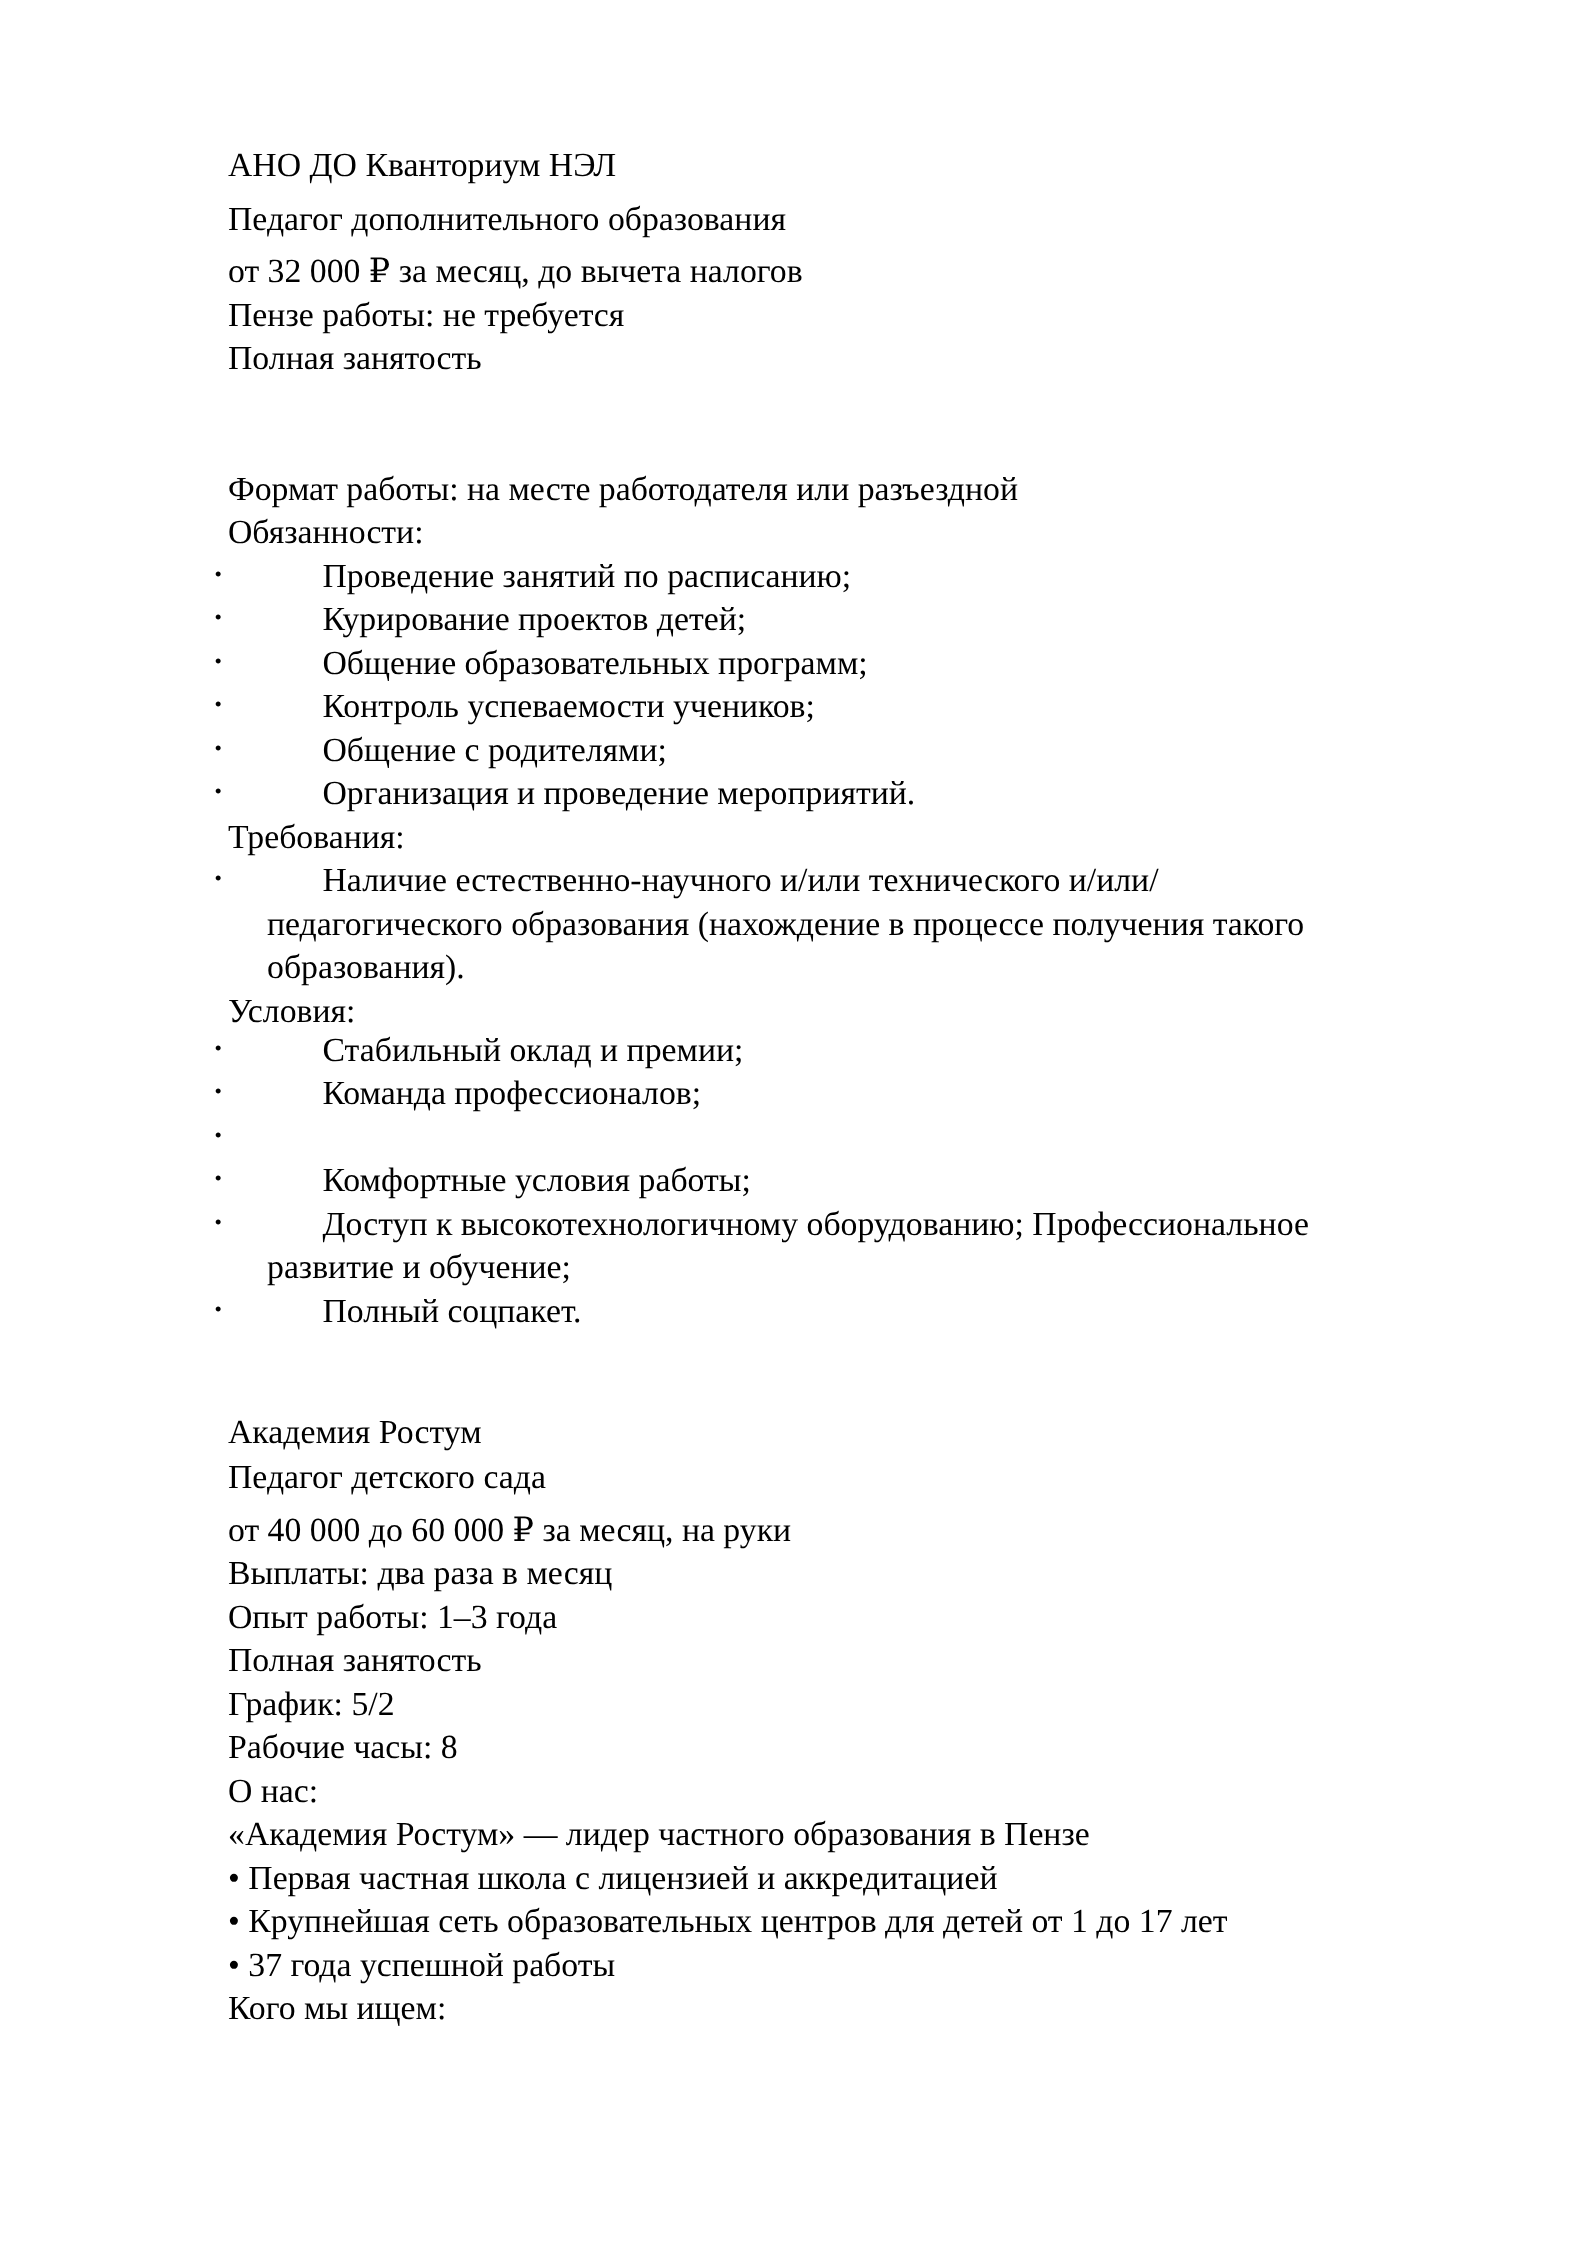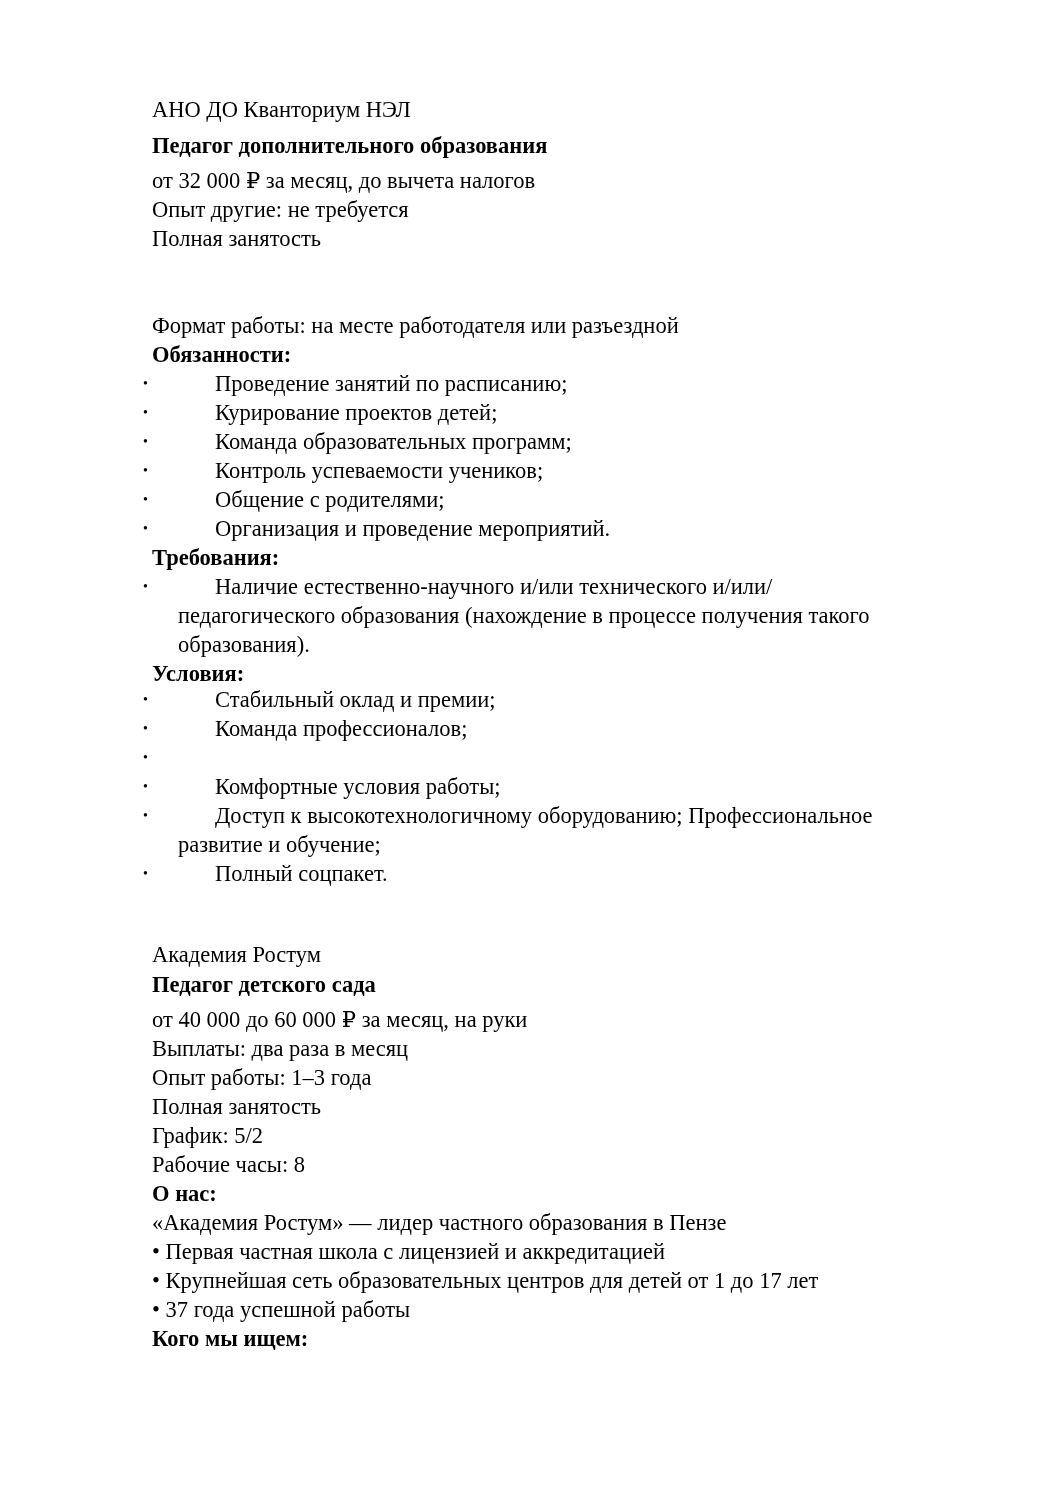--- a/index.html
+++ b/index.html
@@ -3,45 +3,45 @@
   <meta charset="utf-8">
   <style>
     html, body { margin: 0; padding: 0; background: #ffffff; }
     body { width: 1058px; height: 1497px; position: relative; overflow: hidden; }
     .page {
       position: absolute; left: 0; top: 0; width: 962px; height: 1497px;
       font-family: "Liberation Serif", "DejaVu Serif", serif;
       color: #000000; font-size: 22.5px;
     }
     .line { position: absolute; left: 152px; white-space: nowrap; line-height: 29px; }
-    .bold { font-weight: bold; }
+    .bold { font-weight: normal; }
     .bullet-dot { position: absolute; left: 143px; font-size: 14px; line-height: 29px; }
     .bullet-text { position: absolute; left: 215px; white-space: nowrap; line-height: 29px; }
     .cont-text { position: absolute; left: 178px; white-space: nowrap; line-height: 29px; }
   </style>
 </head>
 <body>
 
 <div class="page">
 
   <div class="line" style="top:95px">АНО ДО Кванториум НЭЛ</div>
   <div class="line bold" style="top:131px">Педагог дополнительного образования</div>
   <div class="line" style="top:166px">от 32 000 ₽ за месяц, до вычета налогов</div>
-  <div class="line" style="top:195px">Опыт другие: не требуется</div>
+  <div class="line" style="top:195px">Пензе работы: не требуется</div>
   <div class="line" style="top:224px">Полная занятость</div>
   <div class="line" style="top:311px">Формат работы: на месте работодателя или разъездной</div>
 
   <div class="line bold" style="top:340px">Обязанности:</div>
 
   <span class="bullet-dot" style="top:369px">•</span>
   <div class="bullet-text" style="top:369px">Проведение занятий по расписанию;</div>
   <span class="bullet-dot" style="top:398px">•</span>
   <div class="bullet-text" style="top:398px">Курирование проектов детей;</div>
   <span class="bullet-dot" style="top:427px">•</span>
-  <div class="bullet-text" style="top:427px">Команда образовательных программ;</div>
+  <div class="bullet-text" style="top:427px">Общение образовательных программ;</div>
   <span class="bullet-dot" style="top:456px">•</span>
   <div class="bullet-text" style="top:456px">Контроль успеваемости учеников;</div>
   <span class="bullet-dot" style="top:485px">•</span>
   <div class="bullet-text" style="top:485px">Общение с родителями;</div>
   <span class="bullet-dot" style="top:514px">•</span>
   <div class="bullet-text" style="top:514px">Организация и проведение мероприятий.</div>
 
   <div class="line bold" style="top:543px">Требования:</div>
 
   <span class="bullet-dot" style="top:572px">•</span>

